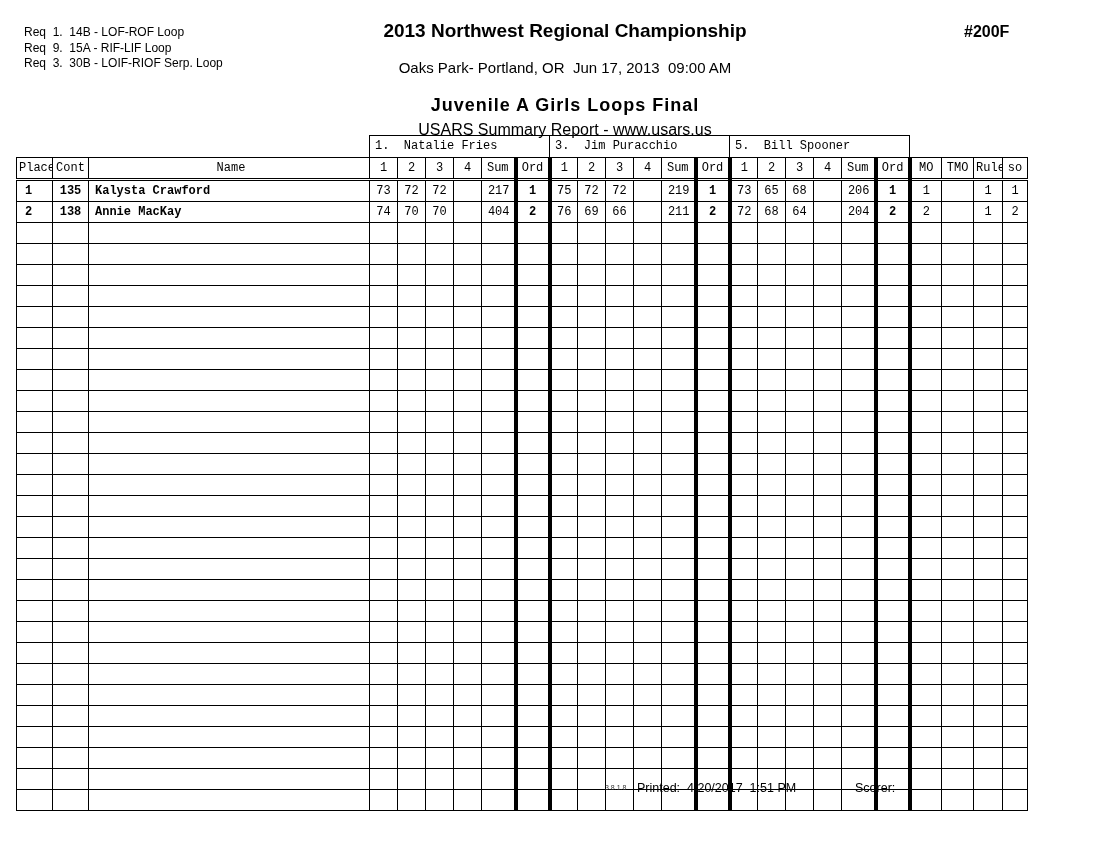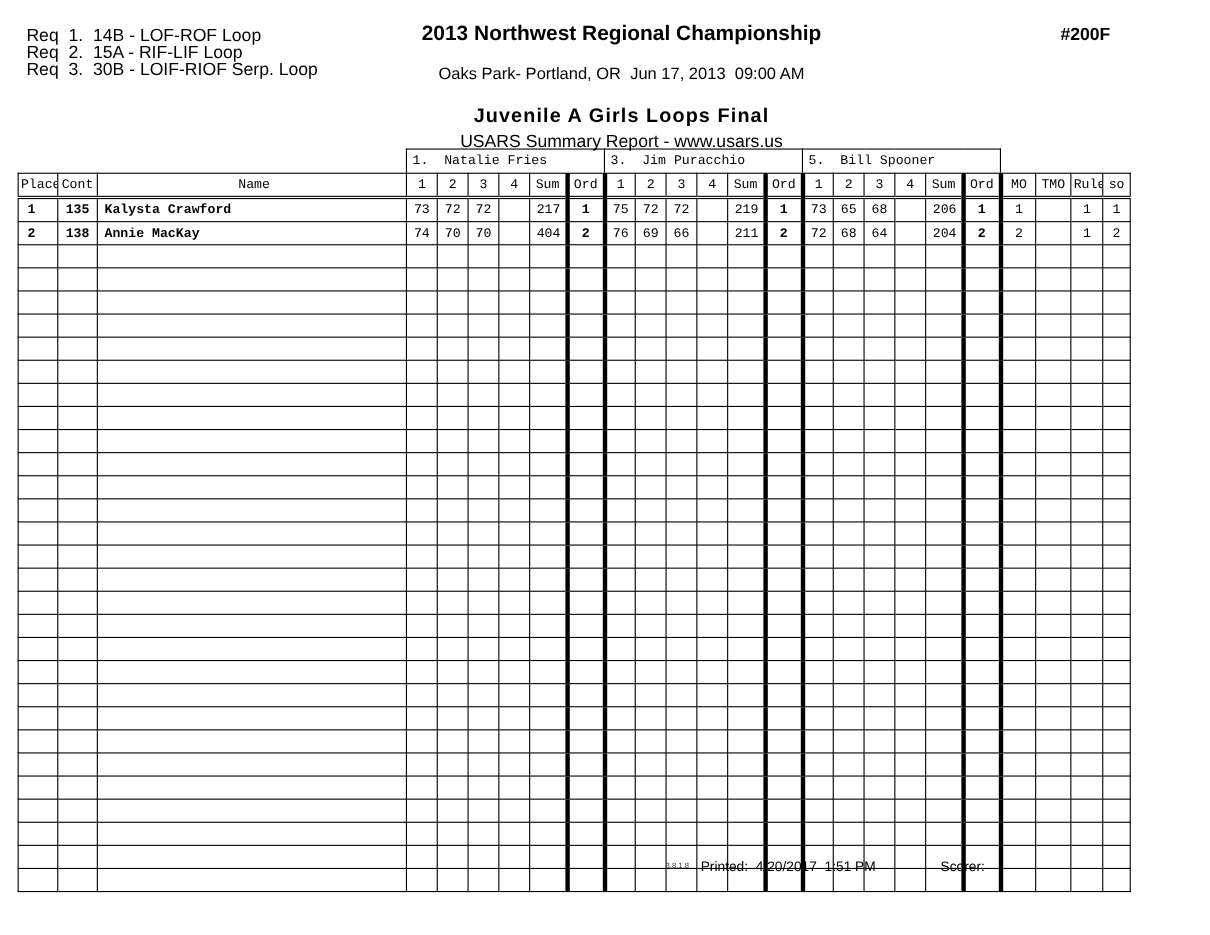--- a/index.html
+++ b/index.html
@@ -3,21 +3,21 @@
 <meta charset="utf-8">
 <style>
   html,body{margin:0;padding:0;}
   body{
     width:1100px;height:850px;background:#ffffff;position:relative;
     font-family:"Liberation Sans", sans-serif;color:#000;
   }
   .pre{white-space:pre;}
 
   
-  .req-block{position:absolute;left:24px;top:25px;font-size:16px;line-height:15.5px;}
+  .req-block{position:absolute;left:24px;top:25px;font-size:12px;line-height:15.5px;}
   .center-head{position:absolute;left:0;top:20px;width:1100px;text-align:center;padding-left:15px;}
   .title-main{font-size:19px;font-weight:bold;line-height:21px;}
   .venue-line{font-size:15px;line-height:17px;margin-top:18px;}
   .event-name{font-size:18px;font-weight:bold;letter-spacing:1px;line-height:22px;margin-top:18px;}
   .report-line{font-size:16px;line-height:19px;margin-top:4px;}
   .event-number{position:absolute;left:964px;top:23px;font-size:16px;font-weight:bold;}
 
   
   .table-wrap{position:absolute;left:16px;top:135px;font-family:Liberation Mono, monospace;}
   table{border-collapse:collapse;table-layout:fixed;width:1011px;}
@@ -43,21 +43,21 @@
   .footer{position:absolute;left:0;top:781px;width:1100px;height:20px;}
   .version-text{position:absolute;left:605px;top:3px;font-size:7px;color:#333;}
   .printed-text{position:absolute;left:637px;top:0;font-size:12.5px;}
   .scorer-text{position:absolute;left:855px;top:0;font-size:12.5px;}
 </style>
 </head>
 <body>
 
 <div class="req-block">
   <div class="pre">Req  1.  14B - LOF-ROF Loop</div>
-  <div class="pre">Req  2.  15A - RIF-LIF Loop</div>
+  <div class="pre">Req  9.  15A - RIF-LIF Loop</div>
   <div class="pre">Req  3.  30B - LOIF-RIOF Serp. Loop</div>
 </div>
 
 <div class="center-head">
   <div class="title-main">2013 Northwest Regional Championship</div>
   <div class="venue-line pre">Oaks Park- Portland, OR  Jun 17, 2013  09:00 AM</div>
   <div class="event-name">Juvenile A Girls Loops Final</div>
   <div class="report-line">USARS Summary Report - www.usars.us</div>
 </div>
 

